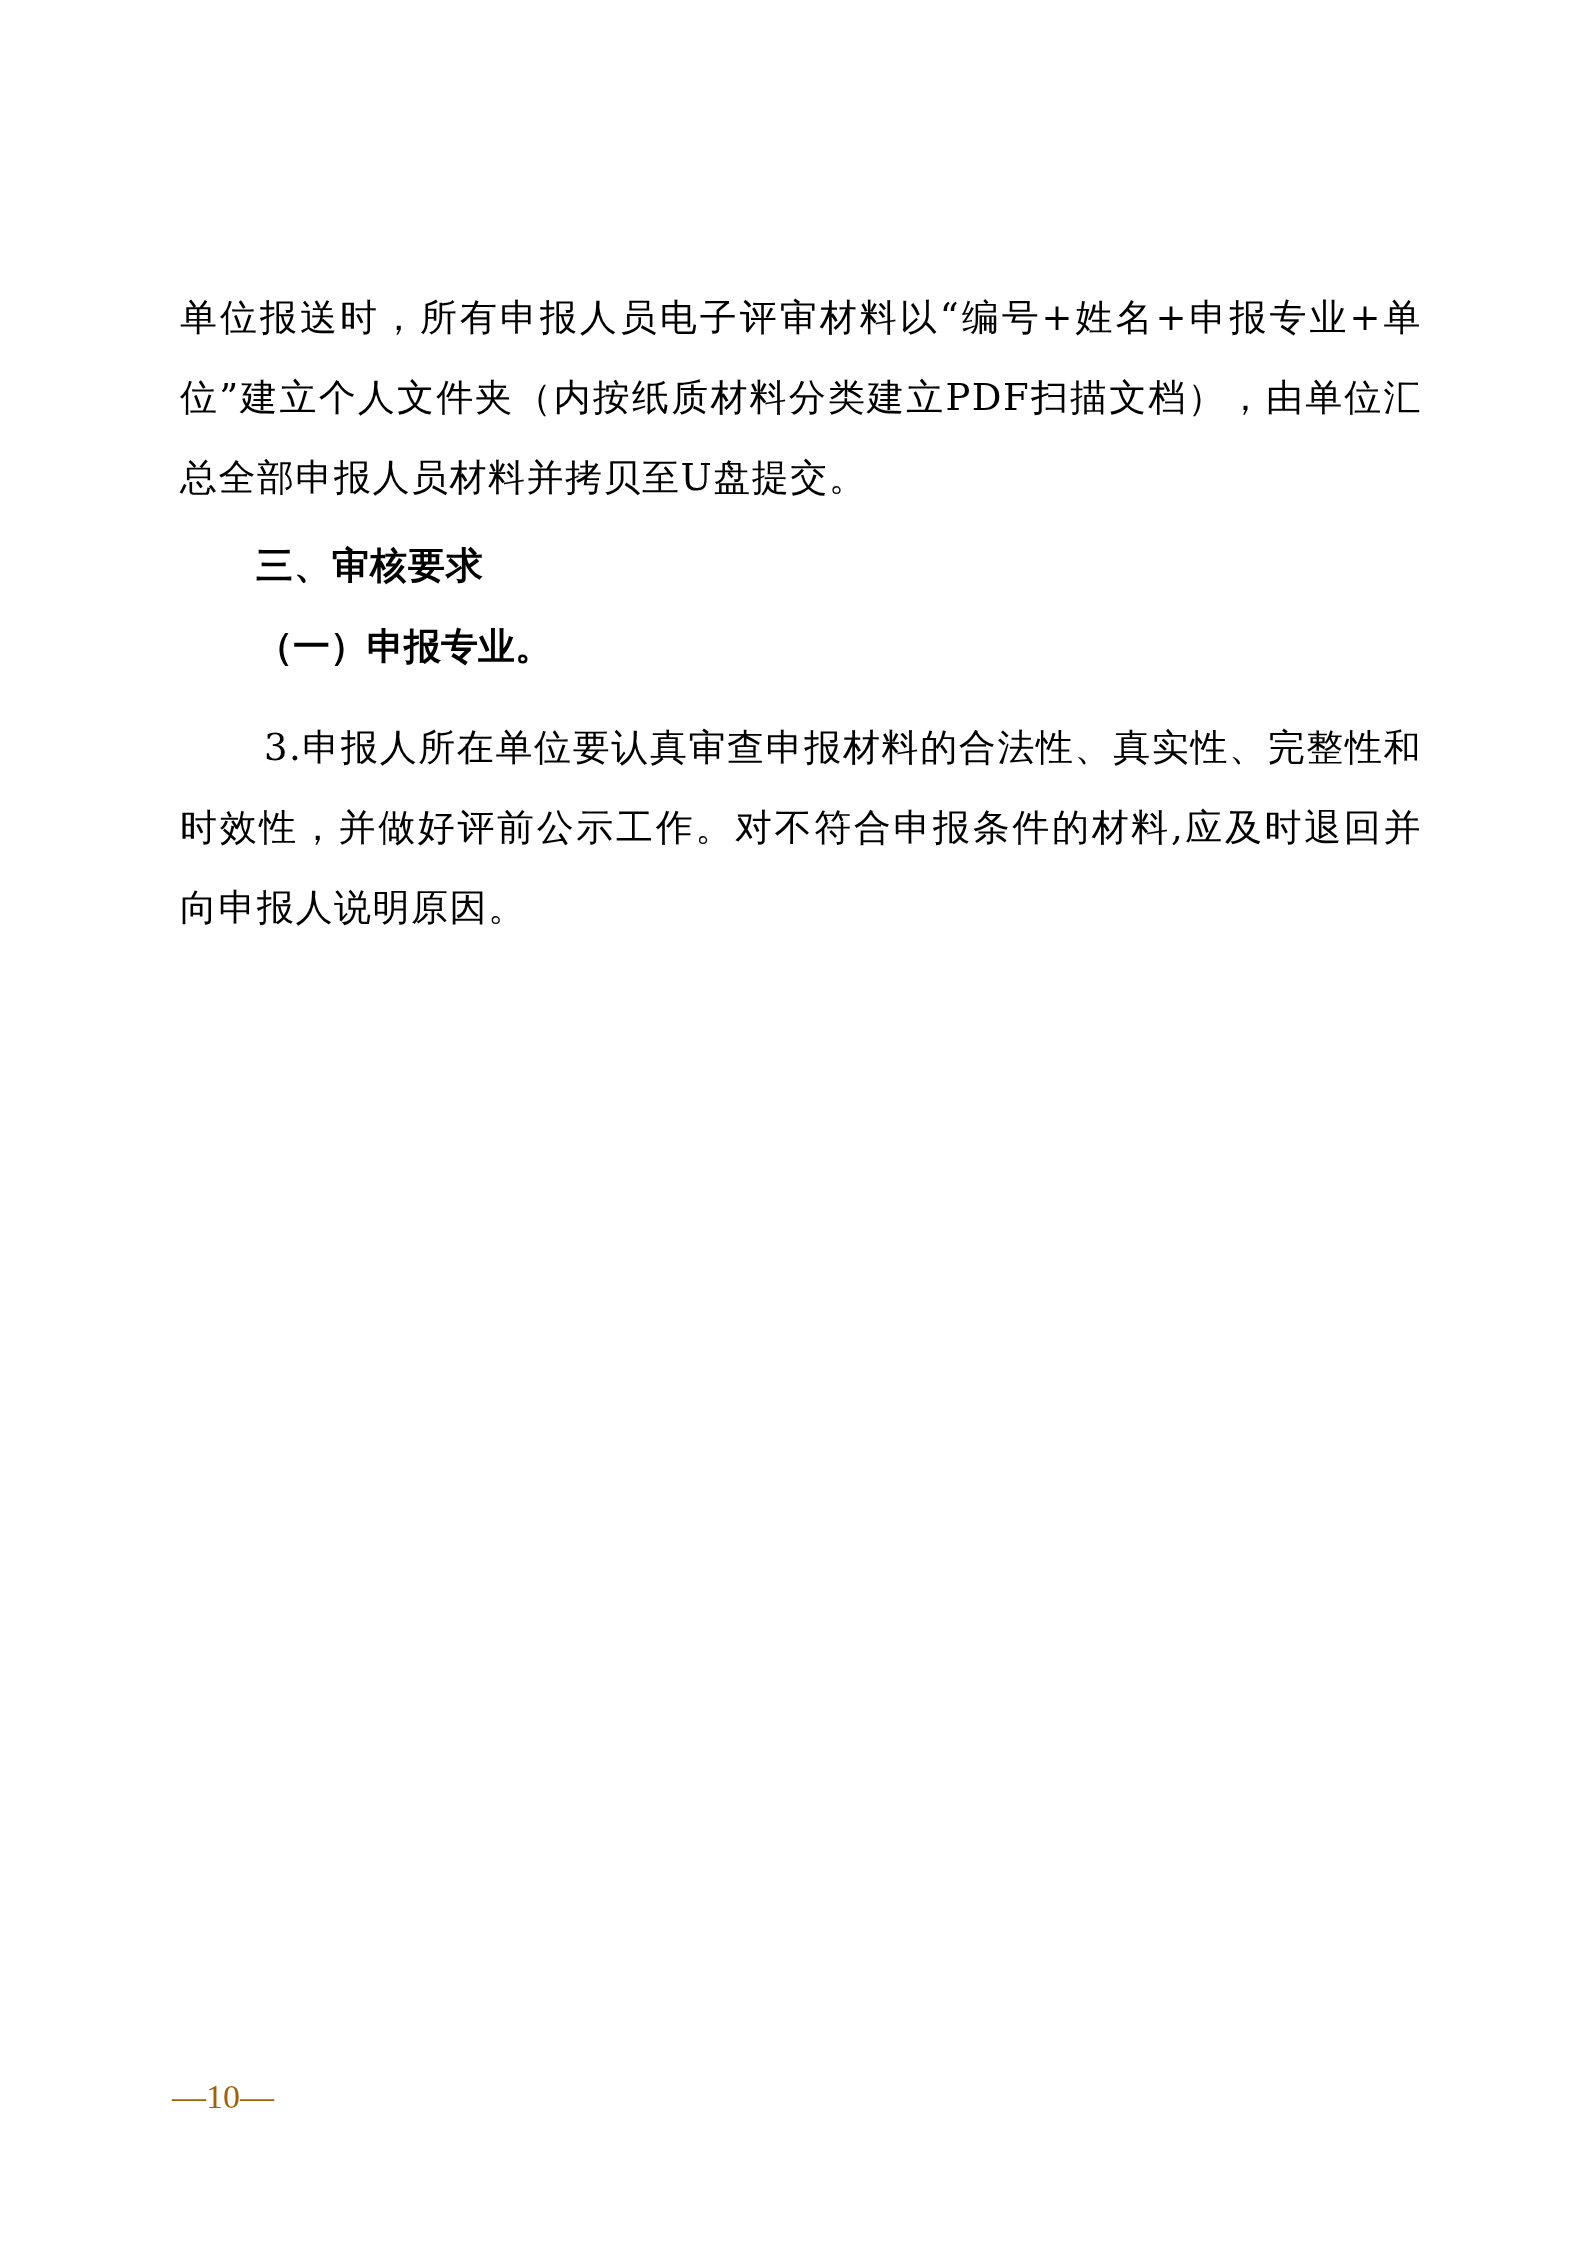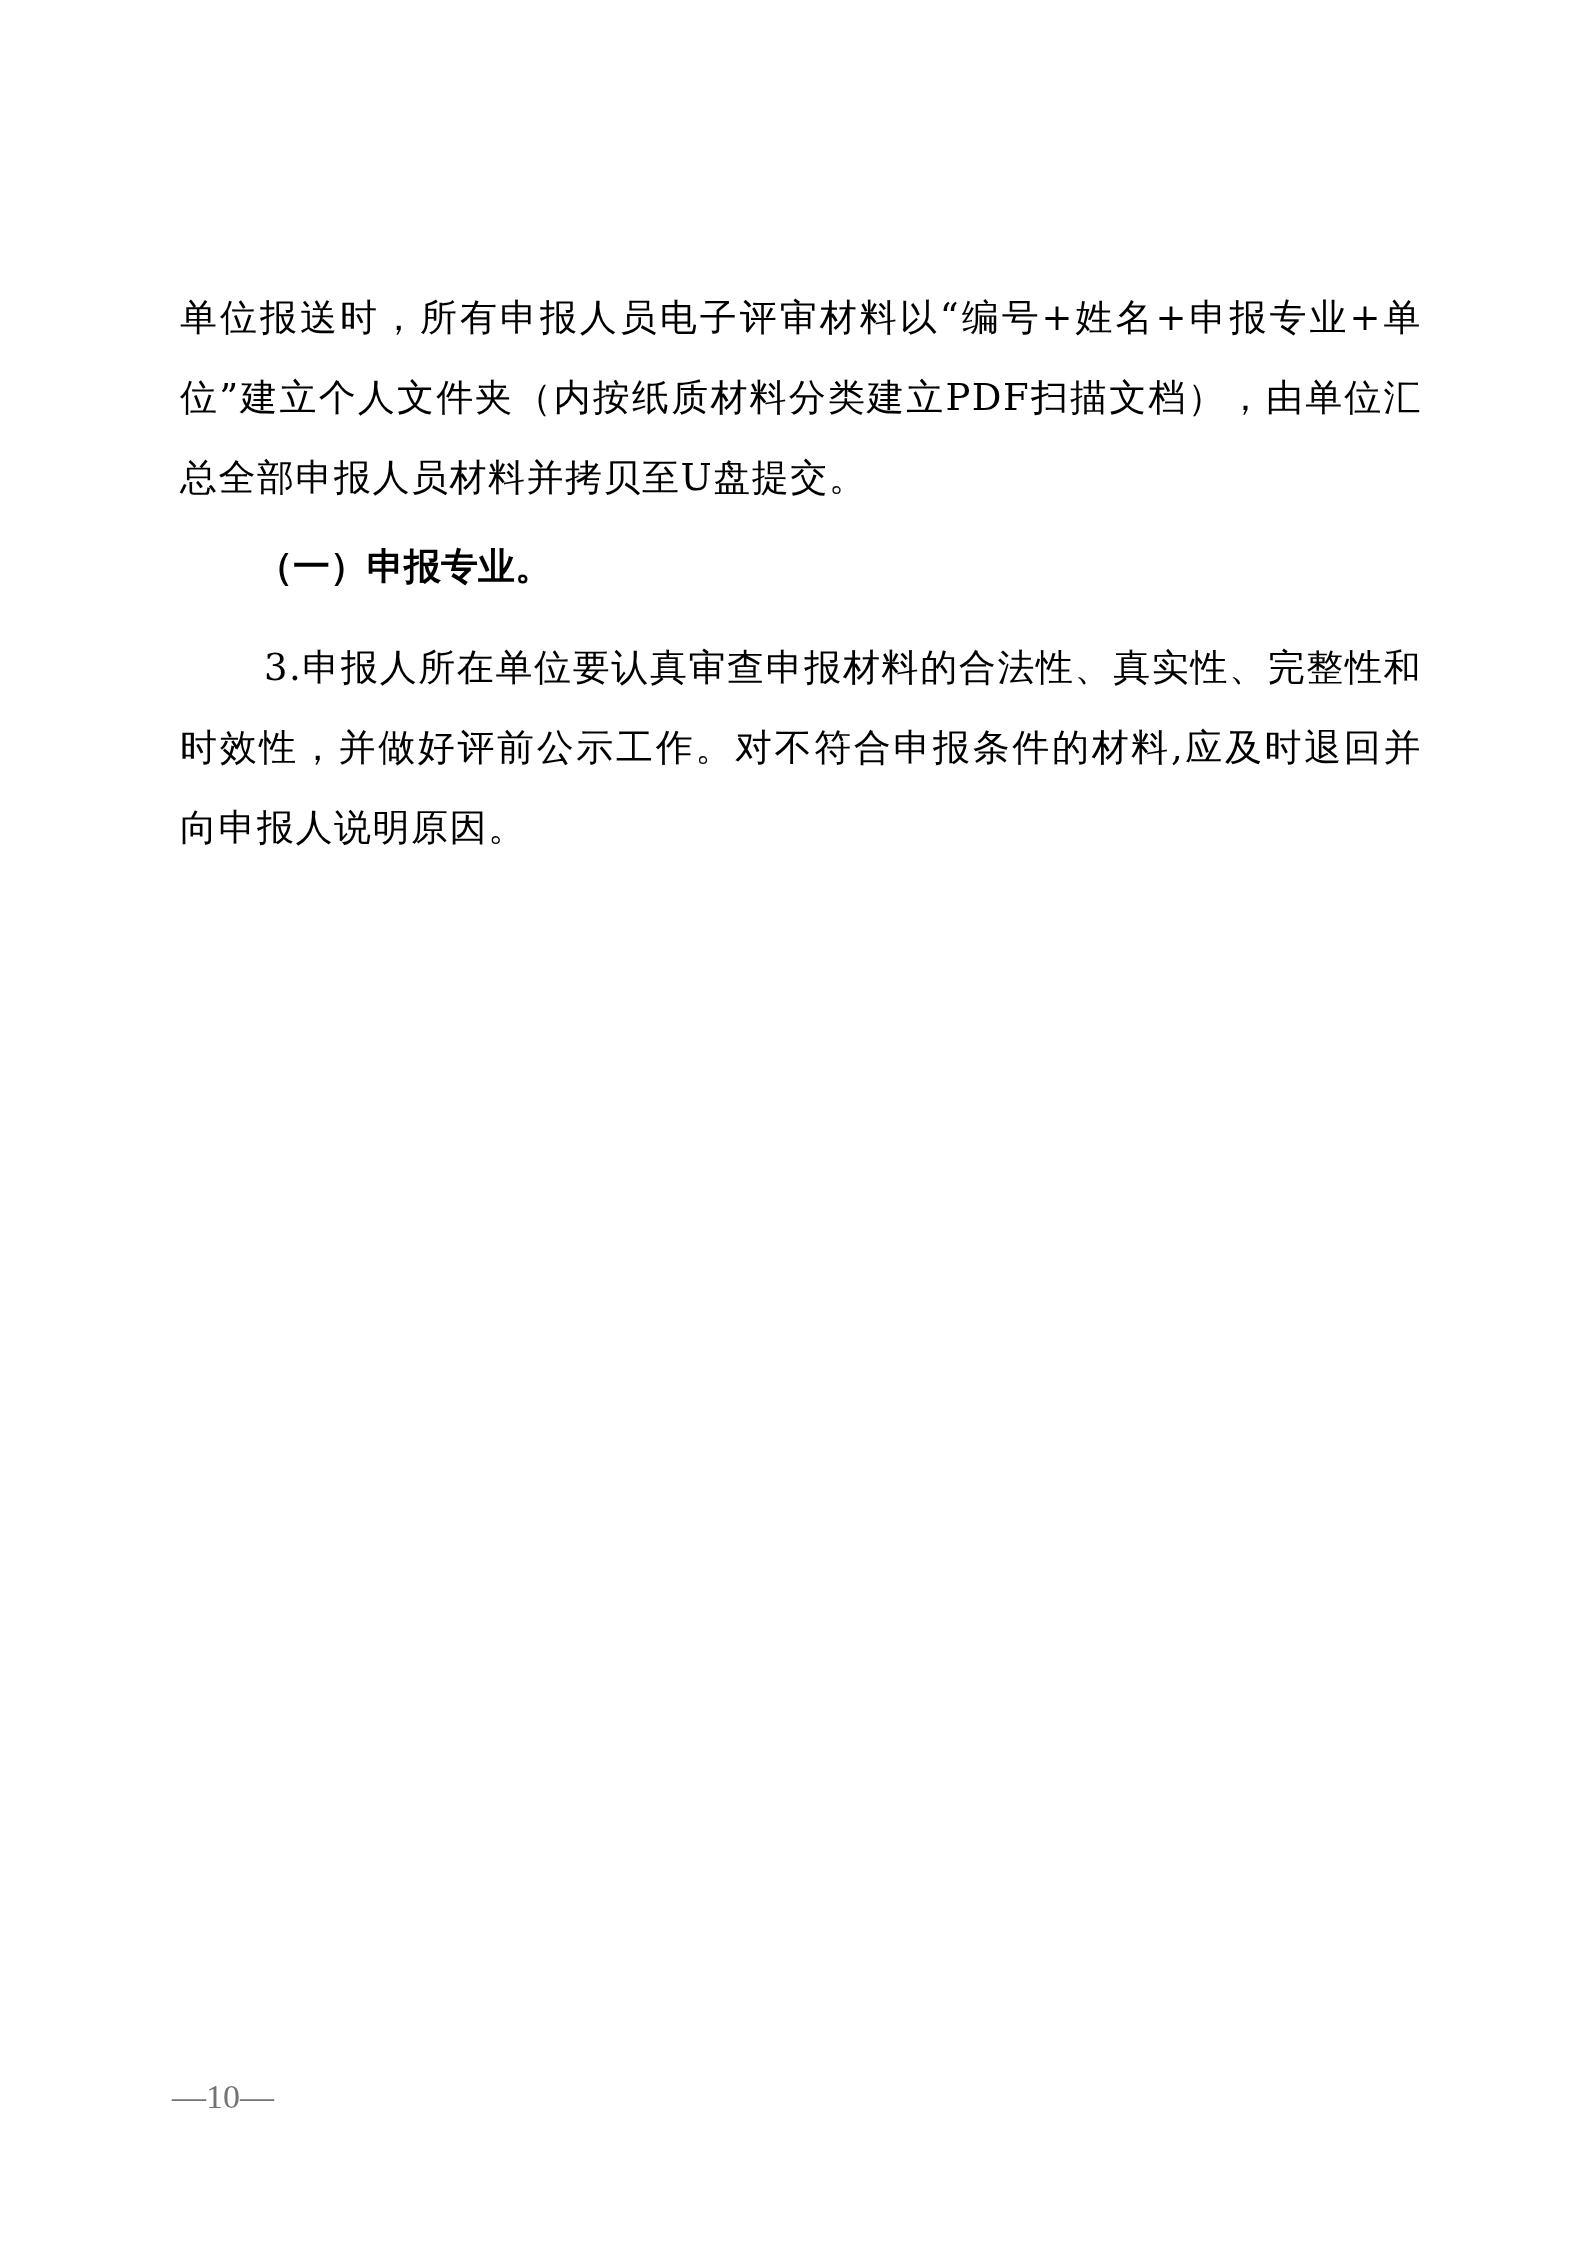--- a/index.html
+++ b/index.html
@@ -25,26 +25,27 @@
   }
   .subheading {
     margin: 0; line-height: 80px; text-indent: 84px;
     font-family: "DejaVu Serif", "Liberation Serif", serif;
     font-weight: bold; font-size: 37px;
   }
   .gap { height: 14px; }
   .page-number {
     position: absolute; left: 172px; top: 2078px;
     font-family: "Liberation Serif", "DejaVu Serif", serif;
-    font-size: 34px; color: #737373;
+    font-size: 34px; color: #a16207;
   }
 </style>
 </head>
 <body>
 
 <div class="page">
   <p class="para">单位报送时，所有申报人员电子评审材料以“编号+姓名+申报专业+单位”建立个人文件夹（内按纸质材料分类建立PDF扫描文档），由单位汇总全部申报人员材料并拷贝至U盘提交。</p>
+  <p class="heading">三、审核要求</p>
   <p class="subheading">（一）申报专业。</p>
   <div class="gap"></div>
   <p class="para indent">3.申报人所在单位要认真审查申报材料的合法性、真实性、完整性和时效性，并做好评前公示工作。对不符合申报条件的材料,应及时退回并向申报人说明原因。</p>
 </div>
 
 <div class="page-number">—10—</div>
 
 </body></html>

